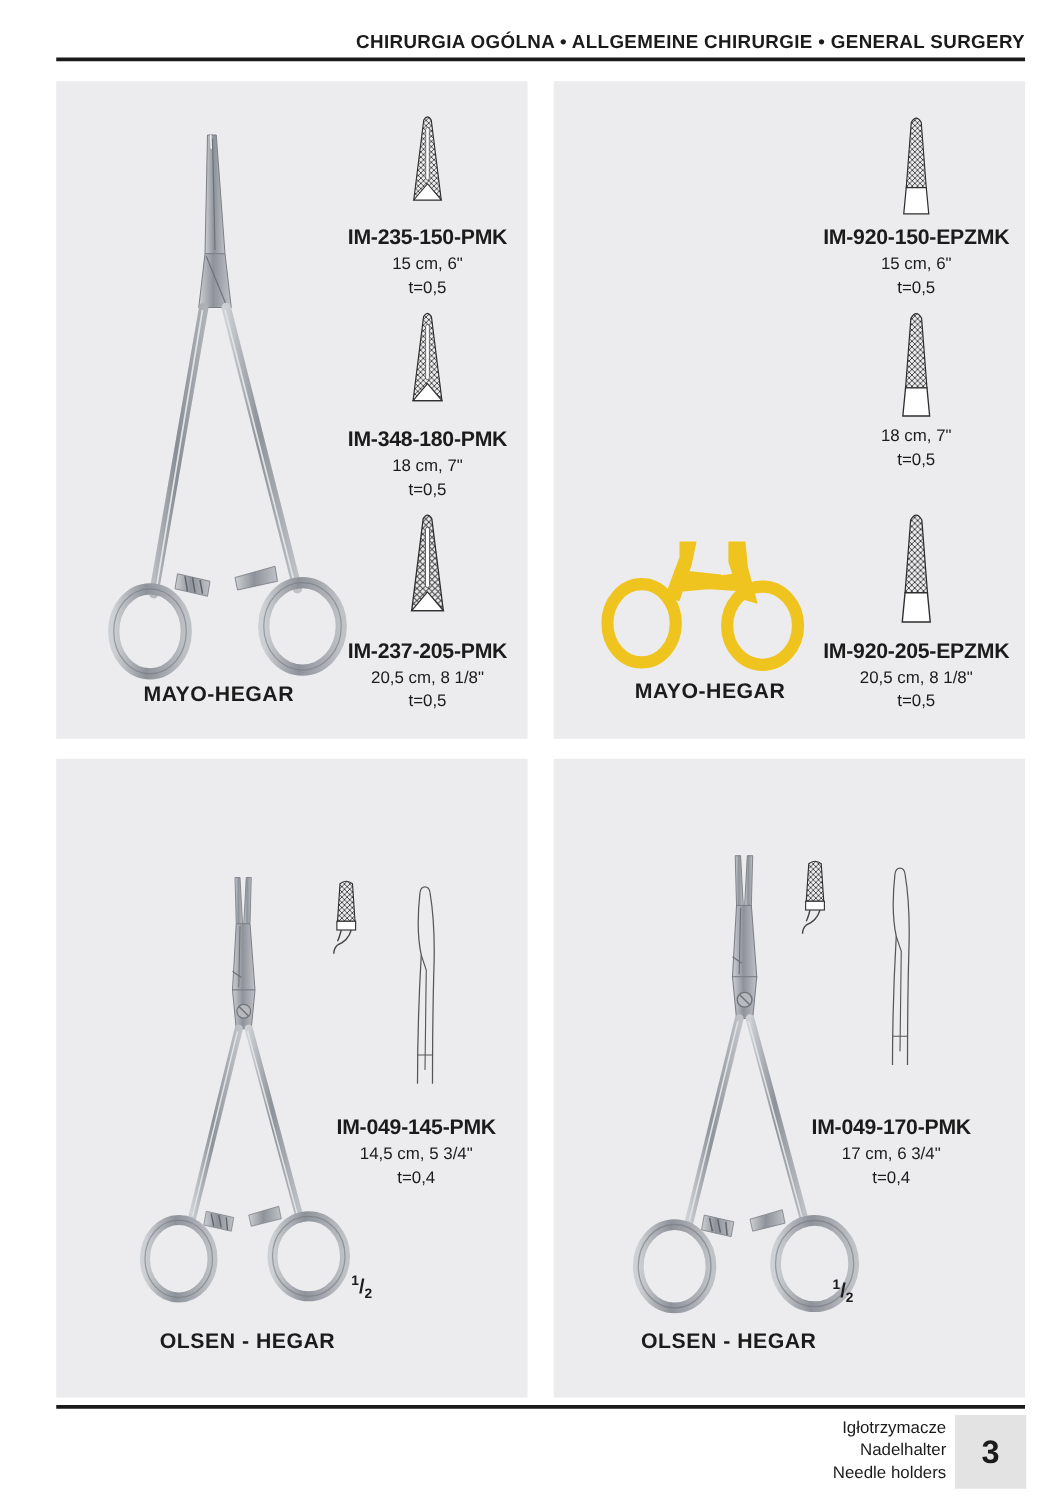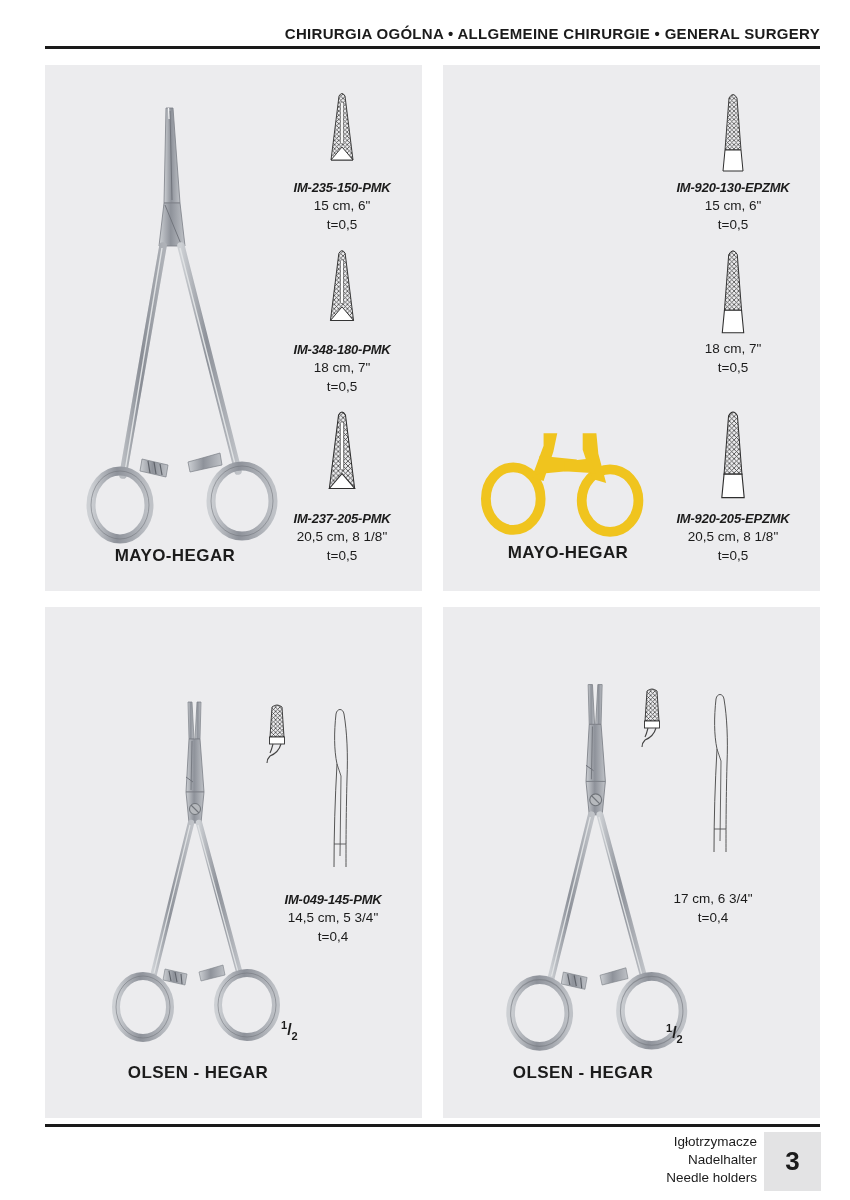--- a/index.html
+++ b/index.html
@@ -25,21 +25,21 @@
   .entry { position:absolute; width:220px; text-align:center; }
   #panel-tl .entry { left:187px; }
   #panel-tr .entry { left:180px; }
   .entry.e1 { top:25px; }
   .entry.e2 { top:181px; }
   .entry.e3 { top:342px; }
   .tipwrap { height:96px; display:flex; align-items:flex-start; justify-content:center; }
   .entry.e1 .tipwrap { height:86px; }
   .entry.e2 .tipwrap { height:92px; }
   .entry.e3 .tipwrap { height:100px; }
-  .code  { font-size:13px; font-weight:bold; letter-spacing:-.2px; margin-top:4px; white-space:nowrap;font-style:italic; }
+  .code  { font-size:17px; font-weight:bold; letter-spacing:-.2px; margin-top:4px; white-space:nowrap; }
   .size  { font-size:13.5px; margin-top:3px; }
   .thick { font-size:13.5px; margin-top:4px; }
 
   
   .product-block { position:absolute; width:240px; text-align:center; }
   #panel-bl .product-block { left:168px; top:281px; }
   #panel-br .product-block { left:150px; top:281px; }
 
   .inst-label { position:absolute; width:200px; text-align:center;
                 font-size:17px; font-weight:bold; letter-spacing:.4px; }
@@ -157,21 +157,21 @@
     <path d="M85,32 L112,29 L117,44 L85,42 Z" fill="#F0C41E"></path>
   </svg>
 
   <div class="entry e1">
     <div class="tipwrap">
       <svg width="42" height="84" viewBox="0 0 40 84">
         <path d="M16,8 Q20,1 24,8 L28,60 L12,60 Z" fill="url(#xh)" stroke="#2e2e2e" stroke-width="0.9"></path>
         <path d="M12,60 L28,60 L30,81 L10,81 Z" fill="#ffffff" stroke="#2e2e2e" stroke-width="1"></path>
       </svg>
     </div>
-    <div class="code">IM-920-130-EPZMK</div>
+    <div class="code">IM-920-150-EPZMK</div>
     <div class="size">15 cm,  6"</div>
     <div class="thick">t=0,5</div>
   </div>
 
   <div class="entry e2">
     <div class="tipwrap">
       <svg width="44" height="90" viewBox="0 0 40 84">
         <path d="M16,8 Q20,1 24,8 L28,60 L12,60 Z" fill="url(#xh)" stroke="#2e2e2e" stroke-width="0.9"></path>
         <path d="M12,60 L28,60 L30,81 L10,81 Z" fill="#ffffff" stroke="#2e2e2e" stroke-width="1"></path>
       </svg>
@@ -280,20 +280,21 @@
 
   <svg class="illu" style="left:262px; top:80px;" width="30" height="174" viewBox="0 0 30 170">
     <path d="M11,10 C12,4 18,4 19,10" stroke="#555555" stroke-width="1" fill="none"></path>
     <path d="M11,10 C9,28 9,46 12,60 C10,95 9,130 9,163" stroke="#555555" stroke-width="1" fill="none"></path>
     <path d="M19,10 C22,28 23,50 22,75 C21,115 21,140 21,163" stroke="#555555" stroke-width="1" fill="none"></path>
     <path d="M12,60 L16,72 L15,152" stroke="#555555" stroke-width="0.9" fill="none"></path>
     <path d="M9,140 L21,140" stroke="#555555" stroke-width="0.9" fill="none"></path>
   </svg>
 
   <div class="product-block">
+    <div class="code">IM-049-170-PMK</div>
     <div class="size">17 cm,  6 3/4"</div>
     <div class="thick">t=0,4</div>
   </div>
 
   <div class="frac"><sup>1</sup><span>/</span><sub>2</sub></div>
 
   <div class="inst-label">OLSEN - HEGAR</div>
 </div>
 
 <div class="rule bottom"></div>

